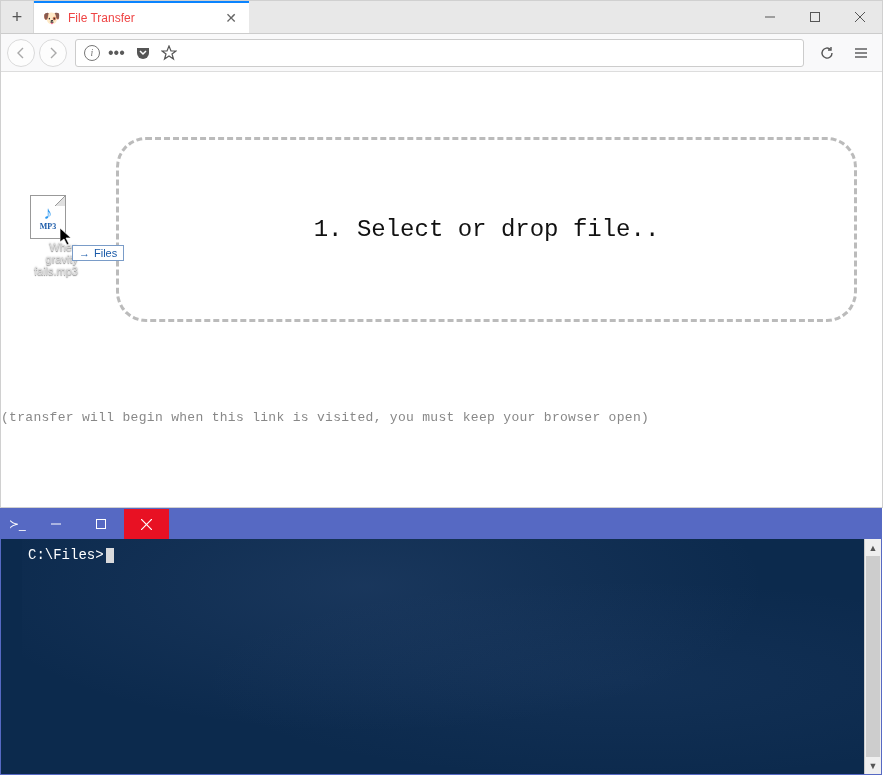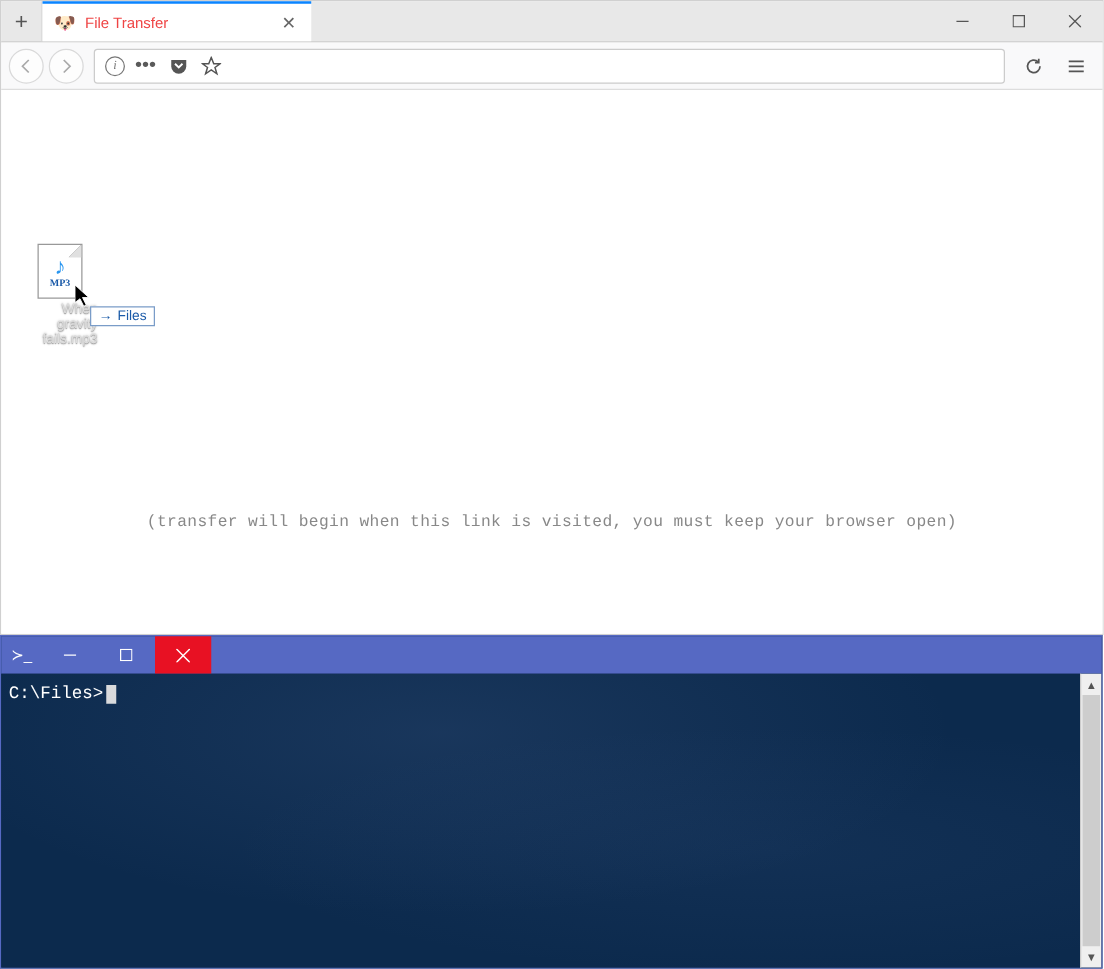--- a/index.html
+++ b/index.html
@@ -186,21 +186,20 @@
       right: 0;
       text-align: center;
       font-size: 20px;
       color: #111;
     }
     .step2-note {
       position: absolute;
       top: 338px;
       left: 0;
       right: 0;
-      text-align: center;
       font-size: 13px;
       color: #888;
       letter-spacing: 0.3px;
     }
 
     
     .dragged-file {
       position: absolute;
       left: 18px;
       top: 195px;
@@ -299,20 +298,21 @@
     .ps-btn.close { background: #e81123; }
     .ps-body {
       position: relative;
       height: calc(100% - 30px);
       background: #0c2a4d;
       color: #fff;
       font-family: Consolas, "Courier New", monospace;
       font-size: 14px;
       padding: 8px 6px;
       overflow: hidden;
+      margin-left: 21px;
     }
     .ps-body::before {
       content: '';
       position: absolute;
       inset: 0;
       background:
         radial-gradient(ellipse at 40% 20%, rgba(120,145,200,0.12) 0%, rgba(0,0,0,0) 55%),
         radial-gradient(ellipse at 70% 60%, rgba(100,130,190,0.07) 0%, rgba(0,0,0,0) 50%);
       pointer-events: none;
     }
@@ -421,20 +421,23 @@
     <div class="toolbar-btn">
       <svg width="16" height="16" viewBox="0 0 16 16">
           <line x1="2" y1="4" x2="14" y2="4" stroke="currentColor" stroke-width="1.4"></line>
           <line x1="2" y1="8" x2="14" y2="8" stroke="currentColor" stroke-width="1.4"></line>
           <line x1="2" y1="12" x2="14" y2="12" stroke="currentColor" stroke-width="1.4"></line>
         </svg>
     </div>
   </div>
 
   <div class="page">
+    <div class="drop-zone">
+      <span class="drop-text">1. Select or drop file..</span>
+    </div>
     <div class="step2-note">(transfer will begin when this link is visited, you must keep your browser open)</div>
   </div>
 </div>
 
 <div class="dragged-file">
   <div class="file-icon">
     <span class="file-note">♪</span>
     <span class="file-mp3">MP3</span>
   </div>
   <div class="file-label">When gravity fails.mp3</div>

